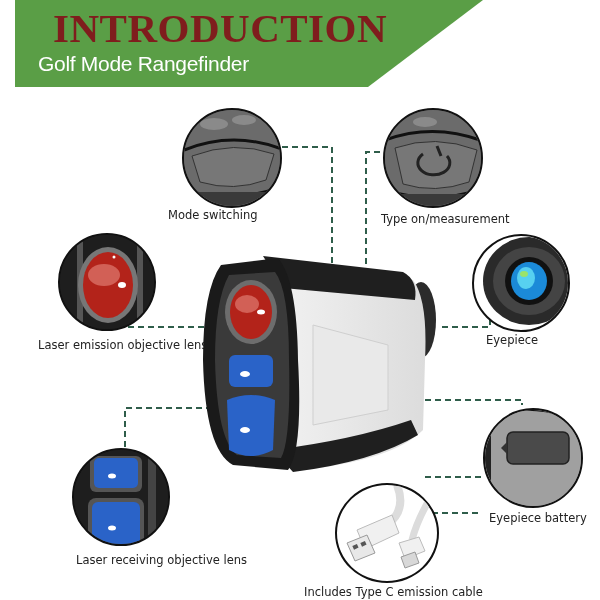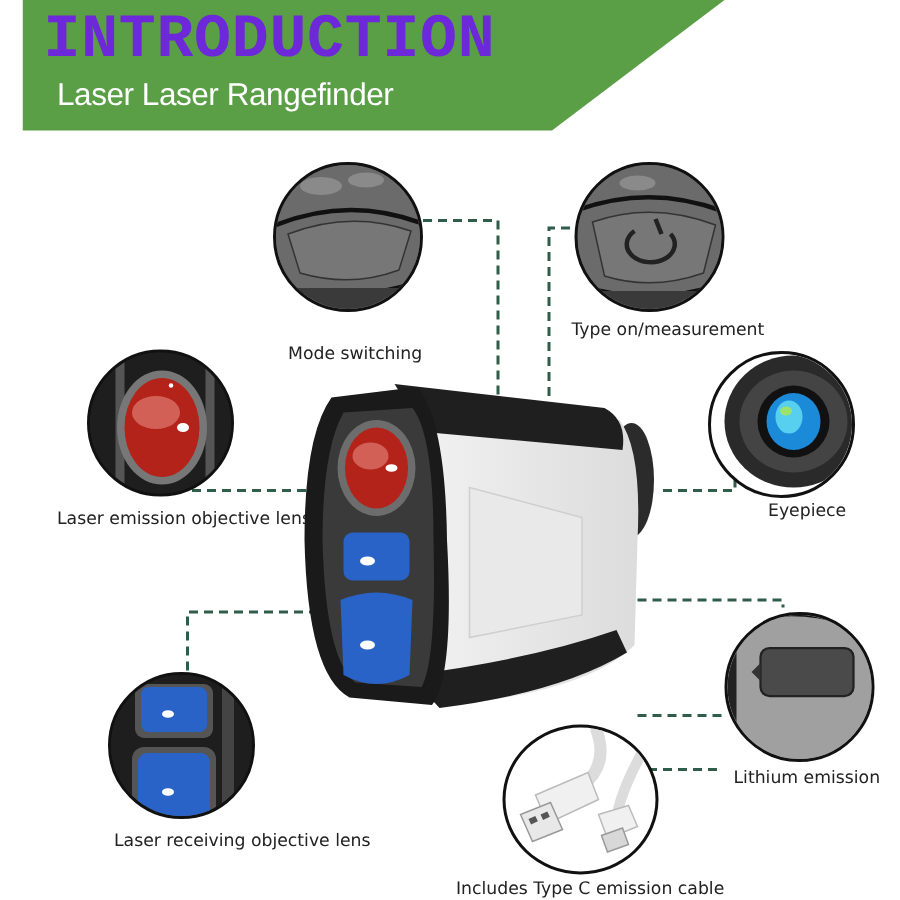--- a/index.html
+++ b/index.html
@@ -1,33 +1,33 @@
 <!DOCTYPE html>
 <html><head>
 <meta charset="utf-8">
 <style>
   html, body { margin:0; padding:0; }
   body { width:600px; height:600px; background:#ffffff; position:relative; overflow:hidden; font-family:"Liberation Sans", sans-serif; }
   .banner { position:absolute; left:15px; top:0; width:470px; height:88px; }
   .banner svg { position:absolute; left:0; top:0; }
-  .title { position:absolute; left:14px; top:4px; font-family:Liberation Mono, monospace; font-weight:bold; font-size:41px; color:#6d28d9; letter-spacing:0.5px; }
+  .title { position:absolute; left:38px; top:4px; font-family:Liberation Serif, serif; font-weight:bold; font-size:41px; color:#7f1d1d; letter-spacing:0.5px; }
   .subtitle { position:absolute; left:23px; top:52px; font-family:"Liberation Sans", sans-serif; font-size:21px; color:#fff; letter-spacing:-0.3px; }
   .label { position:absolute; font-family:"DejaVu Sans", sans-serif; font-size:11.5px; color:#222; white-space:nowrap; }
   .circle { position:absolute; border-radius:50%; border:2px solid #111; overflow:hidden; box-sizing:border-box; }
   svg.lines { position:absolute; left:0; top:0; }
 </style>
 </head>
 <body>
 
 <div class="banner">
   <svg width="470" height="88">
     <polygon points="0,0 468,0 353,87 0,87" fill="#5a9e46"></polygon>
   </svg>
   <div class="title">INTRODUCTION</div>
-  <div class="subtitle">Laser Laser Rangefinder</div>
+  <div class="subtitle">Golf Mode Rangefinder</div>
 </div>
 
 <svg class="lines" width="600" height="600">
   <g stroke="#2f5d4a" stroke-width="2" stroke-dasharray="6,4" fill="none">
     <polyline points="282,147 332,147 332,270"></polyline>
     <polyline points="400,152 366,152 366,268"></polyline>
     <polyline points="128,327 258,327"></polyline>
     <polyline points="442,327 490,327 490,318"></polyline>
     <polyline points="125,447 125,408 258,408"></polyline>
     <polyline points="425,400 522,400 522,405"></polyline>
@@ -40,21 +40,21 @@
   <svg width="100" height="100">
     <rect x="0" y="0" width="100" height="100" fill="#6b6b6b"></rect>
     <ellipse cx="30" cy="14" rx="14" ry="6" fill="#8a8a8a"></ellipse>
     <ellipse cx="60" cy="10" rx="12" ry="5" fill="#8a8a8a"></ellipse>
     <path d="M0,40 Q50,20 100,40" stroke="#111" stroke-width="3" fill="none"></path>
     <path d="M8,46 Q50,30 90,44 L82,70 Q50,82 16,72 Z" fill="#777" stroke="#333" stroke-width="1"></path>
     <path d="M0,80 Q50,95 100,76" stroke="#111" stroke-width="3" fill="none"></path>
     <rect x="0" y="82" width="100" height="18" fill="#3a3a3a"></rect>
   </svg>
 </div>
-<div class="label" style="left:192px;top:208px;margin-top:20px;">Mode switching</div>
+<div class="label" style="left:168px;top:208px;">Mode switching</div>
 
 <div class="circle" style="left:383px;top:108px;width:100px;height:100px;background:#5a5a5a;">
   <svg width="100" height="100">
     <rect x="0" y="0" width="100" height="100" fill="#6b6b6b"></rect>
     <ellipse cx="40" cy="12" rx="12" ry="5" fill="#8a8a8a"></ellipse>
     <path d="M0,30 Q50,12 100,32" stroke="#111" stroke-width="3" fill="none"></path>
     <path d="M10,38 Q50,24 92,40 L84,72 Q50,84 18,74 Z" fill="#777" stroke="#333" stroke-width="1"></path>
     <path d="M38,44 A16,12 0 1 0 62,46" stroke="#222" stroke-width="3" fill="none"></path>
     <line x1="52" y1="36" x2="56" y2="46" stroke="#222" stroke-width="3"></line>
     <path d="M0,80 Q50,96 100,78" stroke="#111" stroke-width="3" fill="none"></path>
@@ -80,21 +80,21 @@
 <div class="circle" style="left:472px;top:234px;width:98px;height:98px;background:#fff;">
   <svg width="98" height="98">
     <ellipse cx="55" cy="45" rx="46" ry="44" fill="#2a2a2a"></ellipse>
     <ellipse cx="55" cy="45" rx="36" ry="34" fill="#444"></ellipse>
     <ellipse cx="55" cy="45" rx="24" ry="24" fill="#111"></ellipse>
     <ellipse cx="55" cy="45" rx="18" ry="19" fill="#1b8ad8"></ellipse>
     <ellipse cx="52" cy="42" rx="9" ry="11" fill="#57d0f0"></ellipse>
     <ellipse cx="50" cy="38" rx="4" ry="3" fill="#9be36a"></ellipse>
   </svg>
 </div>
-<div class="label" style="left:512px;top:333px;">Eyepiece</div>
+<div class="label" style="left:486px;top:333px;">Eyepiece</div>
 
 <div style="position:absolute;left:193px;top:250px;width:250px;height:225px;">
   <svg width="250" height="225">
     <defs>
       <linearGradient id="bodyg" x1="0" x2="1" y1="0" y2="0">
         <stop offset="0" stop-color="#f5f5f5"></stop>
         <stop offset="1" stop-color="#dcdcdc"></stop>
       </linearGradient>
     </defs>
 
@@ -140,21 +140,21 @@
 
 <div class="circle" style="left:483px;top:408px;width:100px;height:100px;background:#9a9a9a;">
   <svg width="100" height="100">
     <rect width="100" height="100" fill="#a0a0a0"></rect>
     <path d="M20,0 Q50,-6 80,4" stroke="#111" stroke-width="6" fill="none"></path>
     <rect x="22" y="22" width="62" height="32" rx="6" fill="#4a4a4a" stroke="#222" stroke-width="1.5"></rect>
     <path d="M22,32 L16,38 L22,44 Z" fill="#333"></path>
     <rect x="0" y="0" width="6" height="100" fill="#222"></rect>
   </svg>
 </div>
-<div class="label" style="left:489px;top:511px;">Lithium emission</div>
+<div class="label" style="left:489px;top:511px;">Eyepiece battery</div>
 
 <div class="circle" style="left:335px;top:483px;width:104px;height:100px;background:#fff;">
   <svg width="104" height="100">
     <path d="M60,0 Q70,25 50,40" stroke="#dcdcdc" stroke-width="8" fill="none"></path>
     <path d="M95,10 Q80,35 75,55" stroke="#dcdcdc" stroke-width="7" fill="none"></path>
     <path d="M20,45 L55,30 L62,48 L28,64 Z" fill="#f0f0f0" stroke="#bbb"></path>
     <path d="M10,58 L30,50 L38,68 L18,76 Z" fill="#e8e8e8" stroke="#999"></path>
     <rect x="16" y="60" width="5" height="4" fill="#555" transform="rotate(-25 18 62)"></rect>
     <rect x="24" y="57" width="5" height="4" fill="#555" transform="rotate(-25 26 59)"></rect>
     <path d="M62,58 L82,52 L88,66 L68,74 Z" fill="#f0f0f0" stroke="#bbb"></path>

